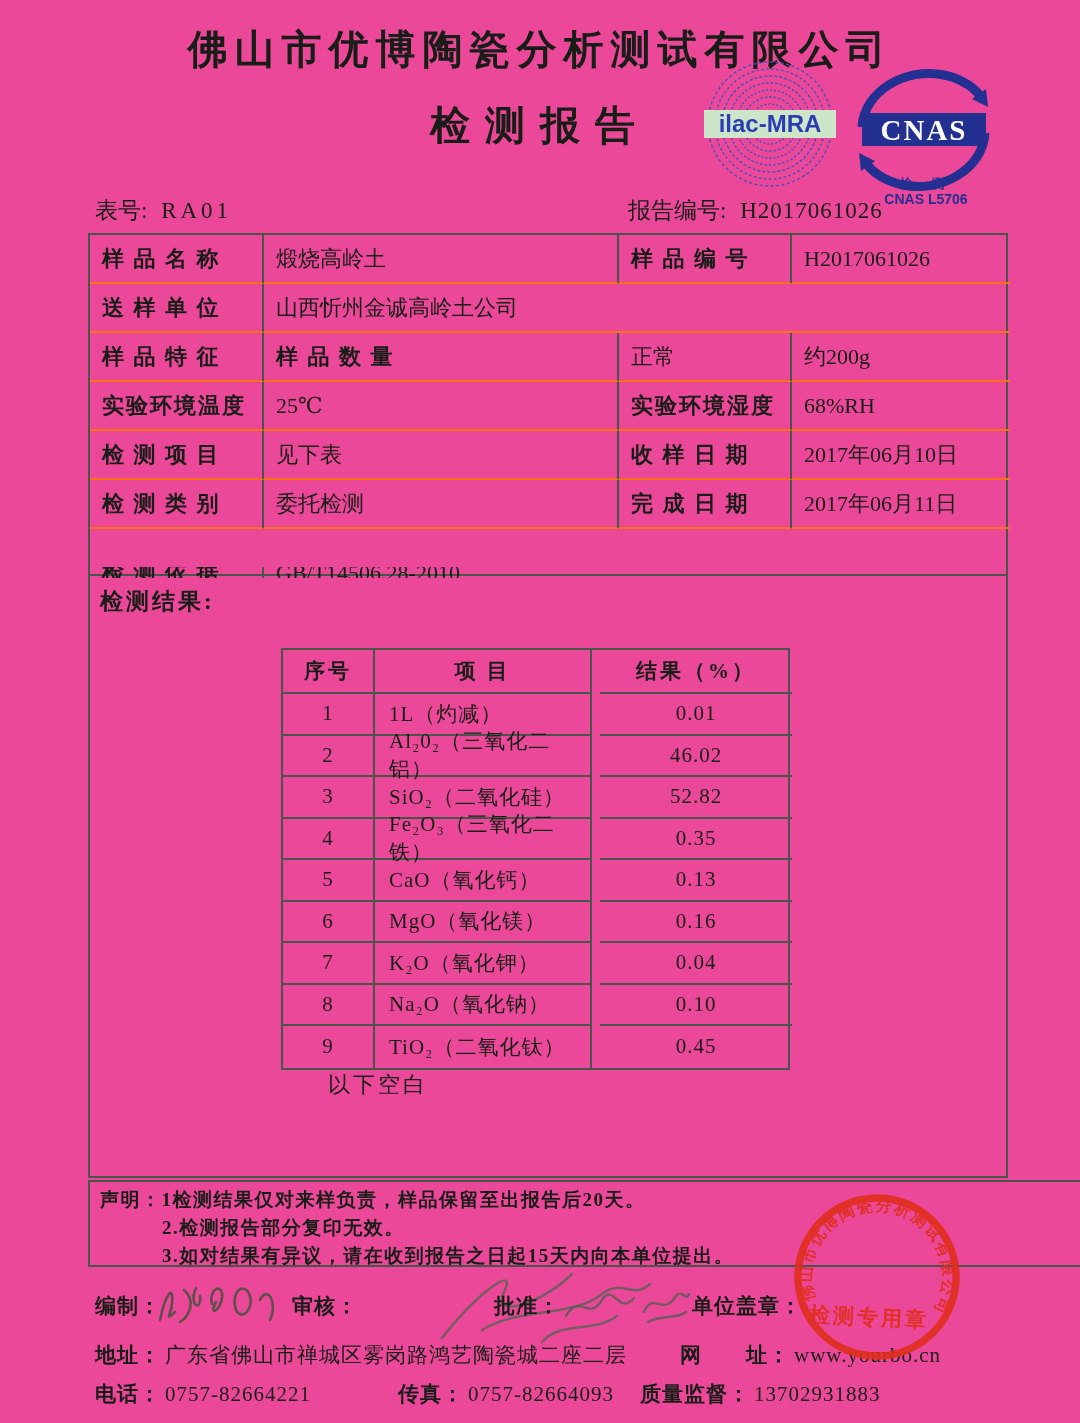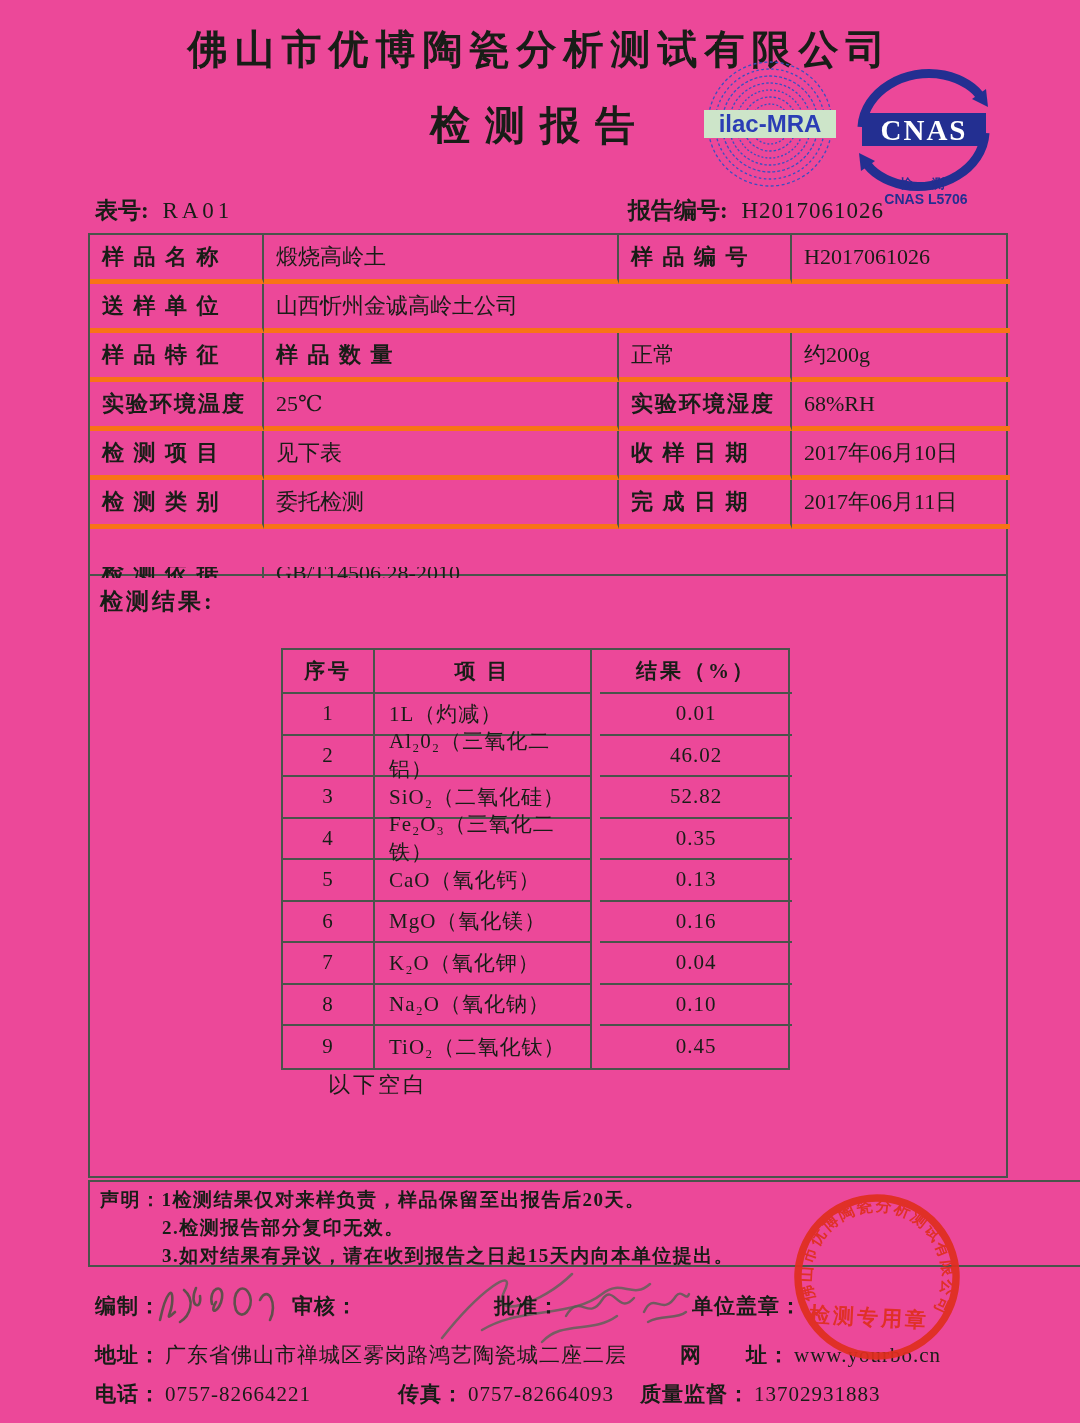--- a/index.html
+++ b/index.html
@@ -10,29 +10,29 @@
     color:#181d17;
   }
   .abs{position:absolute;}
   
   .company-title{left:0;top:22px;width:1080px;text-align:center;
     font-size:40px;font-weight:bold;letter-spacing:7px;}
   .report-title{left:0;top:98px;width:1080px;text-align:center;
     font-size:40px;font-weight:bold;letter-spacing:15px;}
   .form-no{left:95px;top:195px;font-size:23px;}
   .report-no{left:628px;top:195px;font-size:23px;}
-  .lbl{font-weight:bold;}
+  .lbl{font-weight:normal;}
   .val-sp{letter-spacing:4px;margin-left:8px;}
   
   .info-grid{left:88px;top:233px;width:920px;height:343px;
     display:grid;grid-template-columns:174px 355px 173px 218px;
     grid-template-rows:repeat(7,49px);
     border:2px solid #49544b;box-sizing:border-box;}
   .c{display:flex;align-items:center;padding:0 12px;font-size:22px;
-     border-right:2px solid #49544b;border-bottom:5px solid #f97316;
+     border-right:2px solid #49544b;border-bottom:2px solid #f97316;
      box-sizing:border-box;white-space:nowrap;overflow:hidden;}
   .c.lab{font-weight:bold;letter-spacing:2px;}
   .c.no-r{border-right:none;}
   .c.no-b{border-bottom:none;margin-top:38px;}
   .c.span3{grid-column:2/5;}
   
   .results-cell{left:88px;top:576px;width:920px;height:602px;
     border:2px solid #49544b;border-top:none;box-sizing:border-box;}
   .results-label{left:100px;top:586px;font-size:23px;font-weight:bold;letter-spacing:3px;}
   .results-grid{left:281px;top:648px;width:509px;

